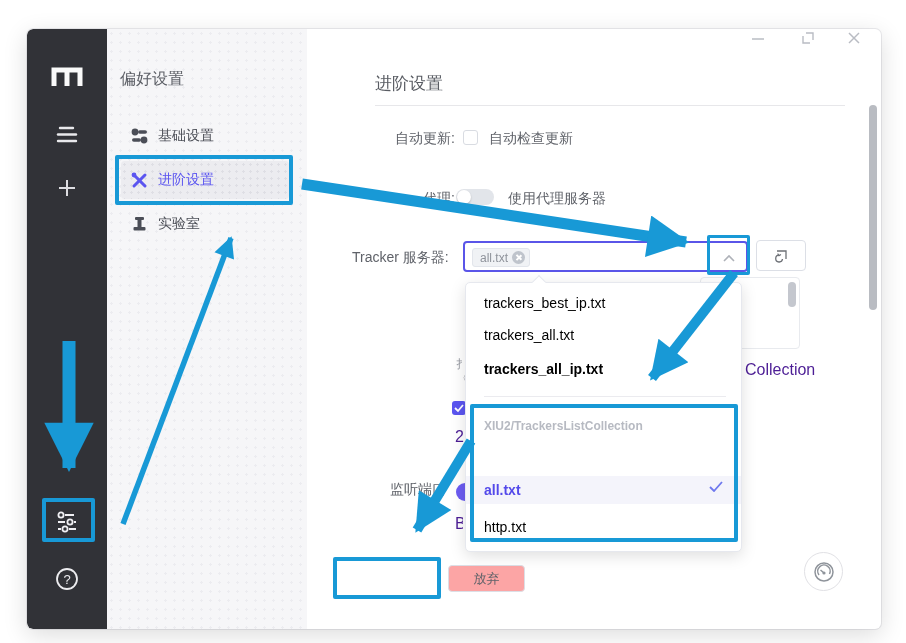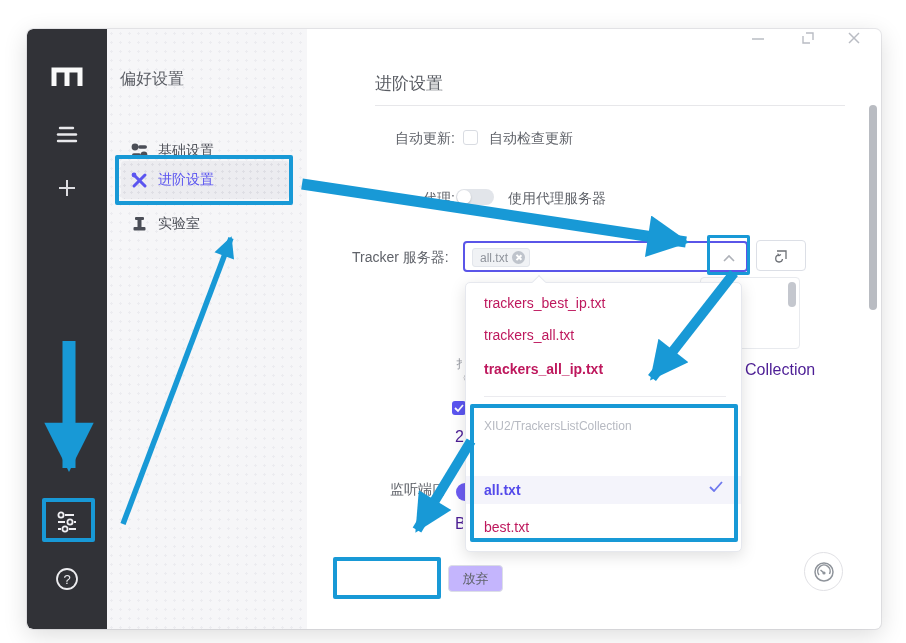--- a/index.html
+++ b/index.html
@@ -31,21 +31,21 @@
   .tagx{width:13px;height:13px;border-radius:50%;background:#bfc4cc;position:relative;}
   .tagx:before,.tagx:after{content:"";position:absolute;left:6px;top:3px;width:1.5px;height:7px;background:#fff;}
   .tagx:before{transform:rotate(45deg);} .tagx:after{transform:rotate(-45deg);}
   .btn-sync{position:absolute;left:729px;top:211px;width:50px;height:31px;border:1px solid #dcdfe6;border-radius:4px;
             background:#fff;display:flex;align-items:center;justify-content:center;}
   
   .pop{position:absolute;left:438px;top:253px;width:277px;height:270px;background:#fff;border:1px solid #e6e8ee;
        border-radius:5px;box-shadow:0 4px 16px rgba(0,0,0,.13);z-index:10;}
   .pop .caret{position:absolute;left:68px;top:-6px;width:10px;height:10px;background:#fff;border-left:1px solid #e6e8ee;
        border-top:1px solid #e6e8ee;transform:rotate(45deg);}
-  .opt{position:absolute;left:0;width:275px;height:28px;line-height:28px;padding-left:18px;font-size:14px;color:#be185d;}
+  .opt{position:absolute;left:0;width:275px;height:28px;line-height:28px;padding-left:18px;font-size:14px;color:#000000;}
   .opt.on{background:#f4f4fb;color:#5349ea;font-weight:bold;}
   .grp{position:absolute;left:18px;font-size:12px;color:#b7bac2;}
   .pdiv{position:absolute;left:18px;width:242px;height:1px;background:#ebebef;}
   .check{position:absolute;color:#6e78ee;font-size:15px;font-weight:bold;}
   
   .anno{position:absolute;border:4px solid #1899d6;z-index:20;border-radius:2px;}
   .btm-btn{position:absolute;height:27px;border-radius:4px;font-size:13px;display:flex;align-items:center;justify-content:center;}
   .frag{position:absolute;font-size:16px;color:#4c1d95;white-space:nowrap;overflow:hidden;}
   svg{display:block;}
 </style>
@@ -96,21 +96,21 @@
         <svg width="80" height="24" viewBox="0 0 80 24">
             <circle cx="40" cy="12" r="10" fill="none" stroke="#ececef" stroke-width="1.8"></circle>
             <text x="40" y="16.5" text-anchor="middle" font-size="13" fill="#ececef">?</text>
           </svg>
       </div>
     </div>
 
     <div class="panel"></div>
     <div class="panel-title">偏好设置</div>
 
-    <div class="mi" style="top:103px;text-align:center;">
+    <div class="mi" style="top:88px;text-align:center;">
       <svg width="17" height="16" viewBox="0 0 17 16">
           <g fill="#4b4e57">
             <circle cx="4" cy="4" r="3.4"></circle>
             <rect x="7" y="2.2" width="9" height="3.6" rx="1.8"></rect>
             <rect x="1" y="10.2" width="9" height="3.6" rx="1.8"></rect>
             <circle cx="13" cy="12" r="3.4"></circle>
           </g>
         </svg>
       <span>基础设置</span>
     </div>
@@ -193,49 +193,49 @@
     <div class="abs" style="left:425px;top:372px;width:14px;height:14px;border-radius:3px;background:#5b55f0;">
       <svg width="14" height="14" viewBox="0 0 14 14">
           <polyline points="3,7 6,10 11,4" fill="none" stroke="#fff" stroke-width="1.8"></polyline>
         </svg>
     </div>
     <div class="frag" style="left:428px;top:399px;">2</div>
     <div class="lbl" style="left:363px;top:452px;">监听端口</div>
     <div class="abs" style="left:429px;top:454px;width:18px;height:18px;border-radius:50%;background:#6c5cf2;"></div>
     <div class="frag" style="left:428px;top:486px;width:8px;">B</div>
 
-    <div class="btm-btn" style="left:421px;top:536px;width:55px;background:#c4b5fd;border:1px solid #dcdfe6;color:#5f6269;">放弃</div>
+    <div class="btm-btn" style="left:421px;top:536px;width:77px;background:#fca5a5;border:1px solid #dcdfe6;color:#5f6269;">放弃</div>
 
     <div class="abs" style="left:777px;top:523px;width:39px;height:39px;border:1px solid #e1e1e5;border-radius:50%;display:flex;align-items:center;justify-content:center;">
       <svg width="24" height="24" viewBox="0 0 24 24">
           <g fill="none" stroke="#8f949b" stroke-width="1.5">
             <circle cx="12" cy="12" r="9"></circle>
             <path d="M7 15 A 6.2 6.2 0 1 1 17.5 14"></path>
             <line x1="12" y1="13" x2="8.5" y2="10"></line>
           </g>
           <circle cx="12" cy="13" r="1.6" fill="#8f949b"></circle>
         </svg>
     </div>
 
     <div class="abs" style="left:842px;top:76px;width:8px;height:205px;background:#b9bcc2;border-radius:4px;"></div>
 
     <div class="pop">
       <div class="caret"></div>
       <div class="opt" style="top:6px;">trackers_best_ip.txt</div>
       <div class="opt" style="top:38px;">trackers_all.txt</div>
       <div class="opt" style="top:72px;font-weight:bold;">trackers_all_ip.txt</div>
       <div class="pdiv" style="top:113px;"></div>
-      <div class="grp" style="top:136px;">XIU2/TrackersListCollection</div>
+      <div class="grp" style="top:136px;font-weight:bold;">XIU2/TrackersListCollection</div>
       <div class="opt on" style="top:193px;">all.txt</div>
       <div class="check" style="right:18px;top:198px;">
         <svg width="14" height="11" viewBox="0 0 14 11">
             <polyline points="1,6 5,10 13,1" fill="none" stroke="#6e78ee" stroke-width="1.8"></polyline>
           </svg>
       </div>
-      <div class="opt" style="top:230px;">best.txt</div>
+      <div class="opt" style="top:230px;">http.txt</div>
     </div>
 
     <div class="anno" style="left:88px;top:126px;width:178px;height:50px;"></div>
     <div class="anno" style="left:15px;top:469px;width:53px;height:44px;"></div>
     <div class="anno" style="left:680px;top:206px;width:43px;height:40px;border-width:3px;"></div>
     <div class="anno" style="left:443px;top:375px;width:268px;height:138px;z-index:21;"></div>
     <div class="anno" style="left:306px;top:528px;width:108px;height:42px;"></div>
   </div>
 
   <svg class="abs" style="left:0;top:0;z-index:30;pointer-events:none;" width="906" height="643" viewBox="0 0 906 643">

